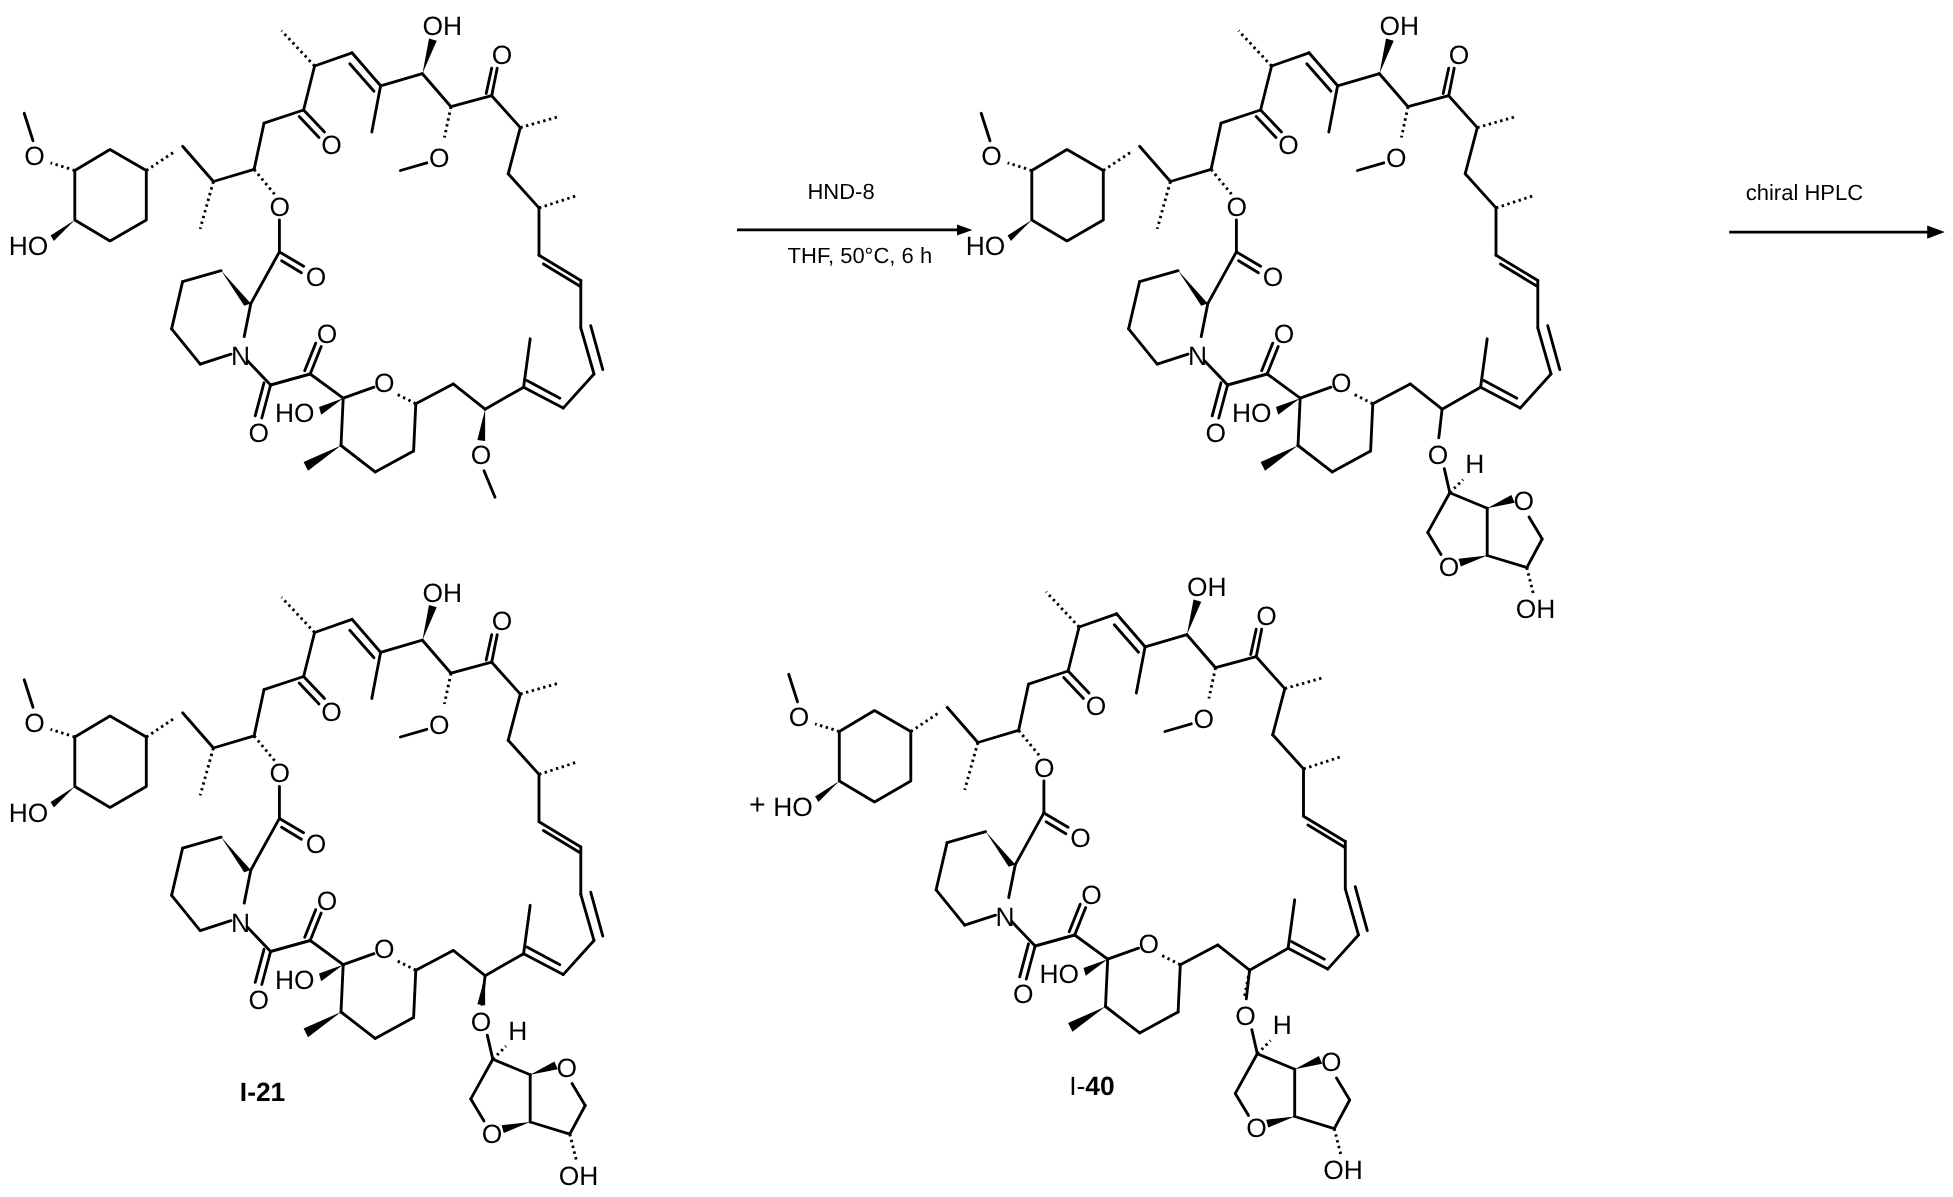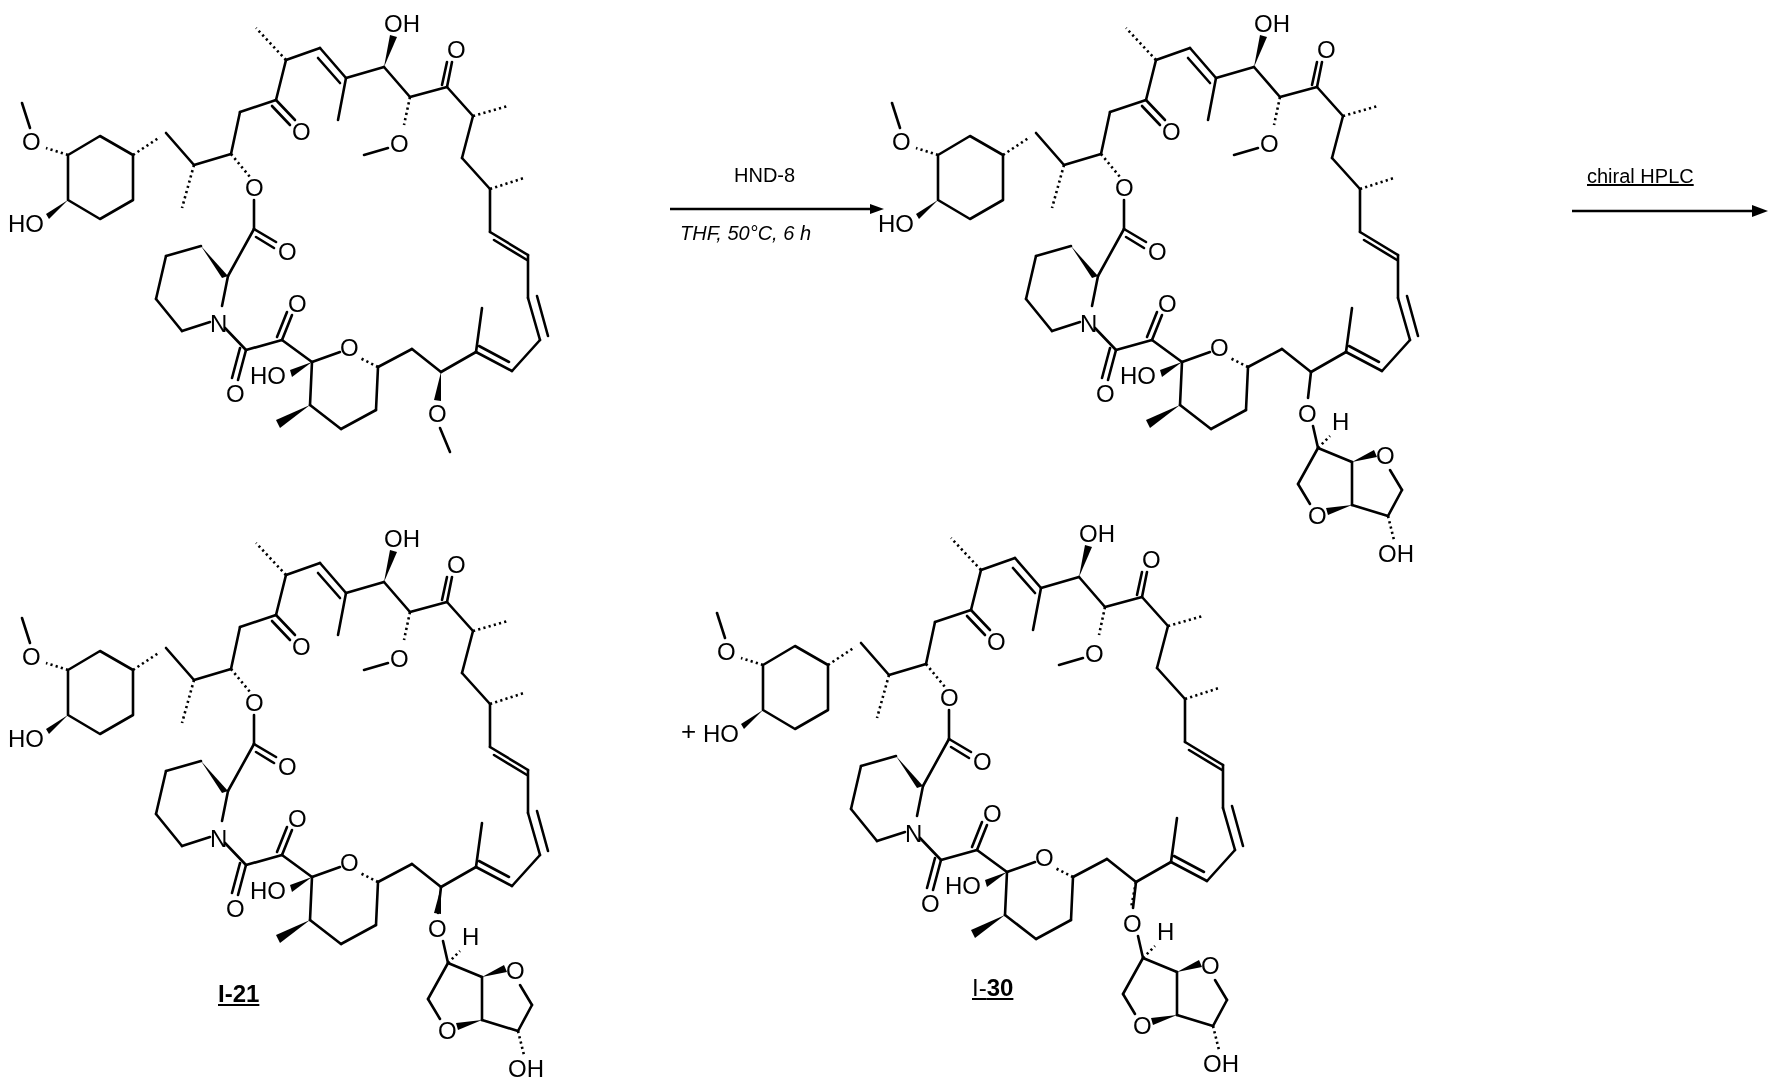--- a/index.html
+++ b/index.html
@@ -1,20 +1,20 @@
 <!DOCTYPE html>
 <html><head>
 <meta charset="utf-8">
 <style>
   html, body { margin: 0; padding: 0; background: #ffffff; }
   body { width: 1775px; height: 1088px; position: relative; overflow: hidden;
          font-family: "Liberation Sans", sans-serif; color: #000; }
   #scheme { position: absolute; left: 0; top: 0; width: 1775px; height: 1088px; }
   .txt { position: absolute; font-family: "Liberation Sans", sans-serif; font-size: 20px; white-space: nowrap; color: #000; }
-  .lbl { position: absolute; font-family: "Liberation Sans", sans-serif; font-size: 24px; white-space: nowrap; color: #000; text-decoration: underline; }
+  .lbl { position: absolute; font-family: "Liberation Sans", sans-serif; font-size: 24px; white-space: nowrap; color: #000; }
   .lbl .b { font-weight: bold; }
   .plus { position: absolute; font-family: "Liberation Sans", sans-serif; font-size: 26px; color: #000; }
   svg text { font-family: "Liberation Sans", sans-serif; font-size: 24px; fill: #000; }
   .bond { stroke: #000; stroke-width: 2.6; fill: none; stroke-linecap: round; stroke-linejoin: round; }
   .hash { stroke: #000; stroke-width: 2.6; stroke-dasharray: 2.2 3.2; fill: none; }
   .wedge { fill: #000; stroke: none; }
   .arrow { stroke: #000; stroke-width: 2.4; }
 </style>
 </head>
 <body>
@@ -186,23 +186,23 @@
     <polygon points="870,204 884,209 870,214" fill="#000"></polygon>
   </g>
 
   <g>
     <line class="arrow" x1="1572" y1="211" x2="1755" y2="211"></line>
     <polygon points="1752,205 1768,211 1752,217" fill="#000"></polygon>
   </g>
 </svg>
 
 <div class="txt" style="left:734px; top:164px;">HND-8</div>
-<div class="txt" style="left:680px; top:222px;font-style:italic;">THF, 50°C, 6 h</div>
-<div class="txt" style="left:1587px; top:165px;text-decoration:underline;">chiral HPLC</div>
+<div class="txt" style="left:716px; top:222px;">THF, 50°C, 6 h</div>
+<div class="txt" style="left:1587px; top:165px;">chiral HPLC</div>
 
 <div class="plus" style="left:681px; top:716px;">+</div>
 
 <div class="lbl" style="left:218px; top:980px;">
   <span class="b">I-21</span>
 </div>
 <div class="lbl" style="left:972px; top:974px;">
-  <span>I-</span><span class="b">30</span>
+  <span>I-</span><span class="b">40</span>
 </div>
 
 </body></html>

